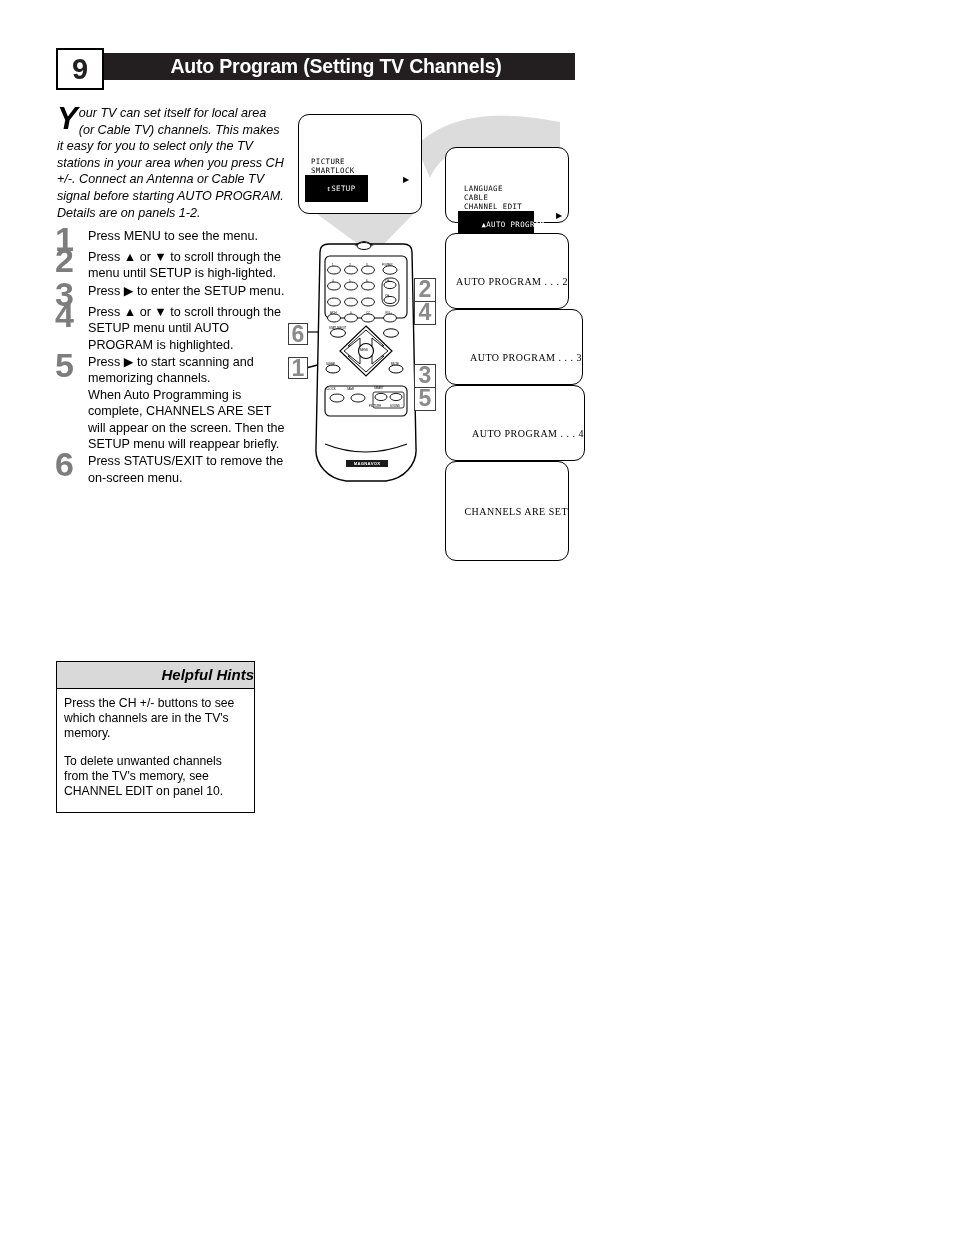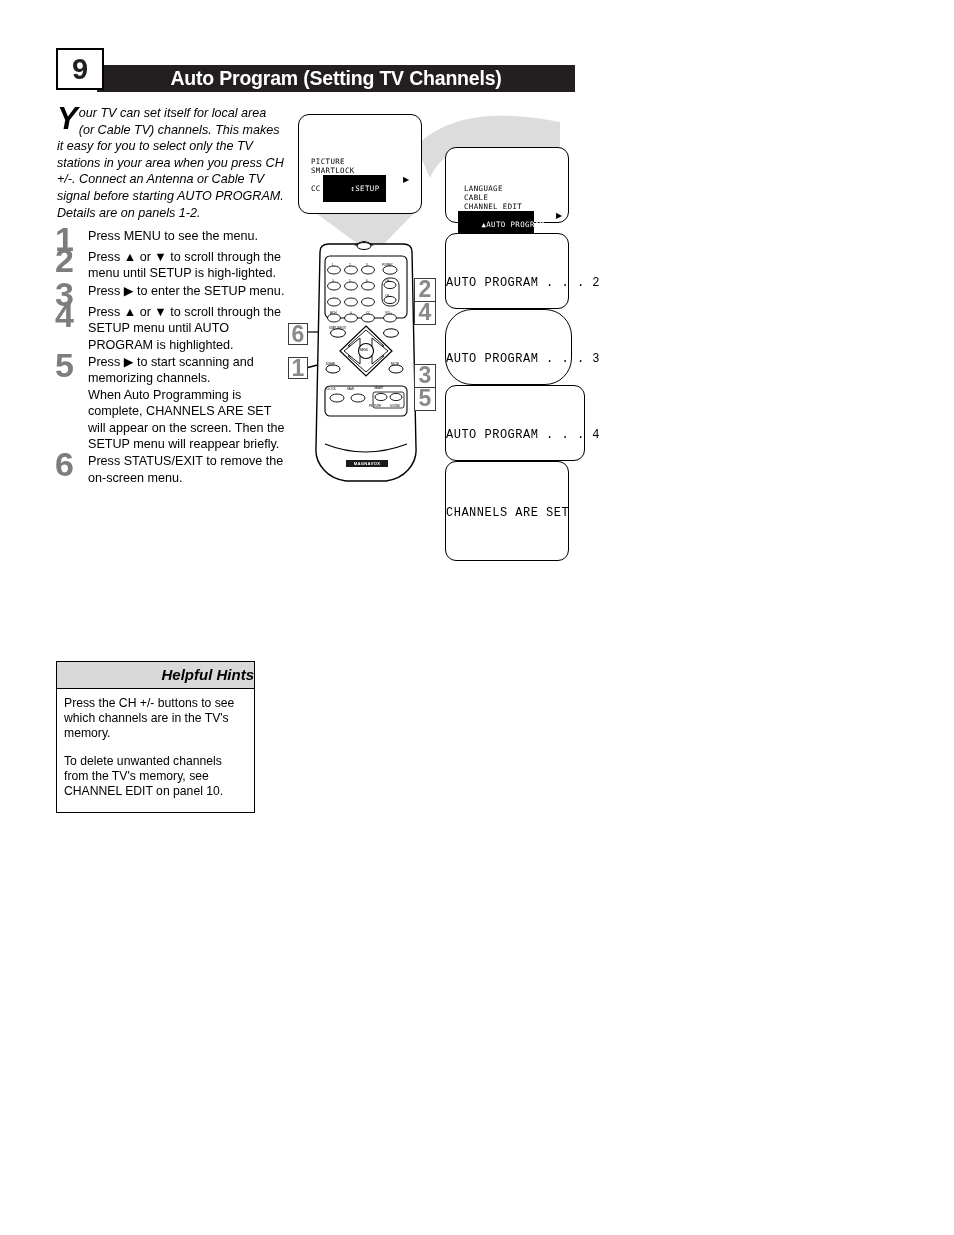--- a/index.html
+++ b/index.html
@@ -17,21 +17,20 @@
   #header {
     position: absolute;
     left: 56px; top: 53px;
     width: 519px; height: 27px;
   }
   #header-bar {
     position: absolute;
     left: 41px; top: 0;
     width: 478px; height: 27px;
     background: #231f20;
-    margin-top: 12px;
   }
   #header-title {
     position: absolute;
     left: 0; top: 0;
     width: 478px; height: 27px;
     line-height: 27px;
     text-align: center;
     color: #ffffff;
     font-size: 19.5px;
     font-weight: bold;
@@ -157,23 +156,23 @@
   }
   .osd-arrow {
     position: absolute;
     font-size: 8px;
     line-height: 8px;
     color: #000;
   }
   .osd-center {
     position: absolute;
     left: 0; width: 100%;
-    text-align: center;
-    font-family: Liberation Mono, monospace;
-    font-size: 12px;
+    text-align: right;
+    font-family: Liberation Serif, serif;
+    font-size: 10px;
     letter-spacing: 0.5px;
     color: #000;
     white-space: pre;
   }
 
   
   .callout {
     position: absolute;
     background: #ffffff;
     border: 1.6px solid #3b3b3b;
@@ -333,42 +332,42 @@
       <ellipse cx="396" cy="397" rx="6" ry="3.6" fill="#ffffff" stroke="#000" stroke-width="0.9"></ellipse>
 
       <path d="M325,444 q40,16 82,0" fill="none" stroke="#000" stroke-width="1.1"></path>
     </g>
   </svg>
 </div>
 
 <div class="tv" id="tv-main-menu" style="left:298px; top:114px; width:124px; height:100px;">
   <div class="osd" style="left:12px; top:42px;">PICTURE</div>
   <div class="osd" style="left:12px; top:51px;">SMARTLOCK</div>
-  <div class="osd osd-hl" style="left:24px; top:60px; width:63px; padding-left:8px;">
+  <div class="osd osd-hl" style="left:6px; top:60px; width:63px; padding-left:2px;">
     <span>↕</span><span>SETUP</span>
   </div>
   <div class="osd" style="left:12px; top:69px;">CC</div>
   <div class="osd-arrow" style="left:104px; top:61px;">▶</div>
 </div>
 
 <div class="tv" id="tv-setup-menu" style="left:445px; top:147px; width:124px; height:76px;">
   <div class="osd" style="left:18px; top:36px;">LANGUAGE</div>
   <div class="osd" style="left:18px; top:45px;">CABLE</div>
   <div class="osd" style="left:18px; top:54px;">CHANNEL EDIT</div>
   <div class="osd osd-hl" style="left:12px; top:63px; width:76px; padding-left:4px;">
     <span>▲</span><span>AUTO PROGRAM</span>
   </div>
   <div class="osd-arrow" style="left:110px; top:64px;">▶</div>
 </div>
 
 <div class="tv" id="tv-auto-program-2" style="left:445px; top:233px; width:124px; height:76px;">
   <div class="osd-center" style="top:42px;">AUTO PROGRAM . . . 2</div>
 </div>
 
-<div class="tv" id="tv-auto-program-3" style="left:445px; top:309px; width:127px; height:76px;border-radius:27px;">
+<div class="tv" id="tv-auto-program-3" style="left:445px; top:309px; width:138px; height:76px;">
   <div class="osd-center" style="top:42px;">AUTO PROGRAM . . . 3</div>
 </div>
 
 <div class="tv" id="tv-auto-program-4" style="left:445px; top:385px; width:140px; height:76px;">
   <div class="osd-center" style="top:42px;">AUTO PROGRAM . . . 4</div>
 </div>
 
 <div class="tv" id="tv-channels-are-set" style="left:445px; top:461px; width:124px; height:100px;">
   <div class="osd-center" style="top:44px;">CHANNELS ARE SET</div>
 </div>

